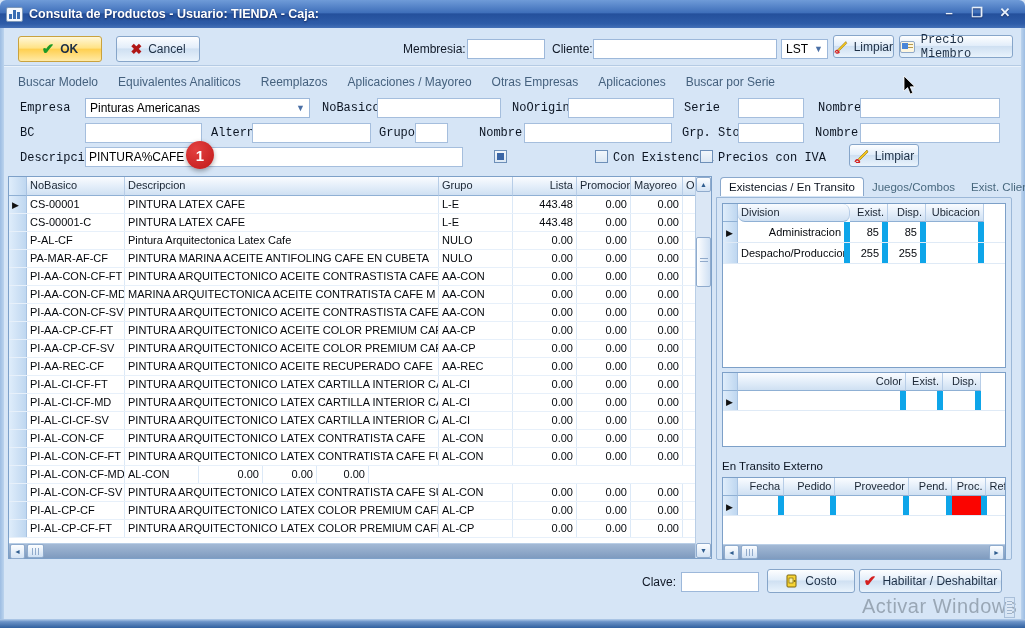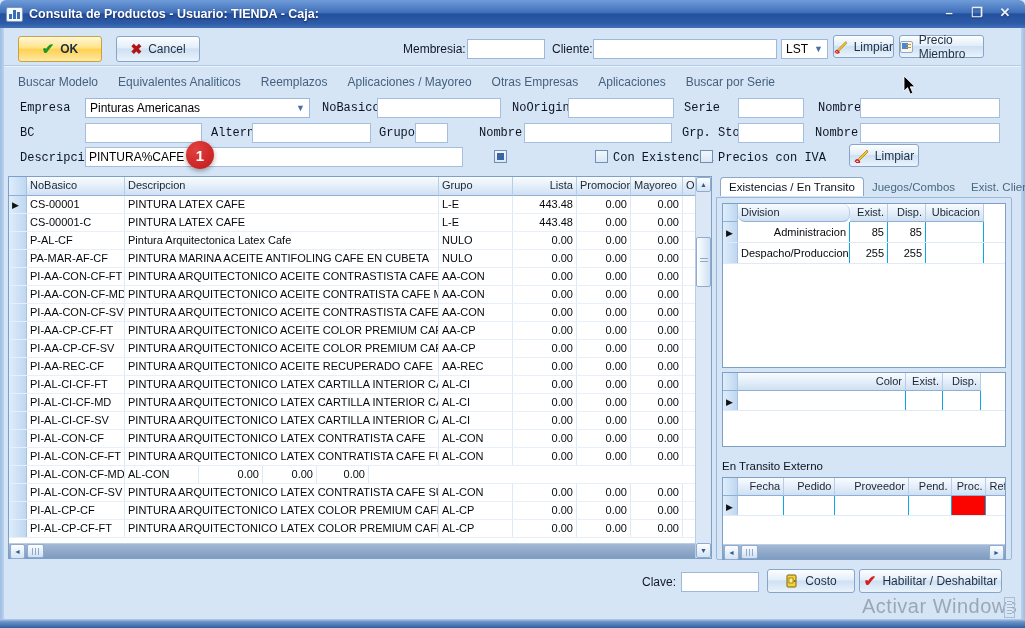--- a/index.html
+++ b/index.html
@@ -86,21 +86,21 @@
   
   .rtabs { position:absolute; left:720px; top:177px; display:flex; align-items:flex-end; font-size:11.5px; }
   .rtab { padding:3px 8px; color:#48687e; white-space:nowrap; }
   .rtab.active { background:#fff; color:#0a121e; border:1px solid #8aa8cc; border-bottom:none; border-radius:4px 4px 0 0; }
   .rpage { position:absolute; left:716px; top:197px; width:296px; height:363px; border:1px solid #9cb8d8; border-radius:0 2px 2px 2px; }
   .rbox { position:absolute; background:#fff; border:1px solid #7da0c8; }
   .r-head { display:flex; height:18px; }
   .r-hcell { font-size:11px; color:#1a2533; padding:2px 3px 0 3px; overflow:hidden; white-space:nowrap;
     background:linear-gradient(180deg,#fafcff 0%,#e2edf9 55%,#cfe0f2 100%); border-right:1px solid #b7cde7; border-bottom:1px solid #8fb0d4;text-align:right; }
   .r-row { display:flex; height:21px; border-bottom:1px solid #dfeaf6; }
-  .r-cell { font-size:11px; color:#05080d; line-height:20px; padding:0 3px; overflow:hidden; white-space:nowrap; border-right:1px solid #0ea5e9; }
+  .r-cell { font-size:11px; color:#05080d; line-height:20px; padding:0 3px; overflow:hidden; white-space:nowrap; border-right:6px solid #0ea5e9; }
   .r-sel { width:15px; background:linear-gradient(90deg,#dfedfb,#bfd7f0); border-right:1px solid #a8c3e2; position:relative; }
   .d0{width:112px; text-align:right;} .d1{width:38px} .d2{width:38px} .d3{width:58px}
   .k0{width:168px} .k1{width:37px} .k2{width:38px}
   .t0{width:48px} .t1{width:53px} .t2{width:76px} .t3{width:44px} .t4{width:36px; } .t5{width:19px; border-right:none;}
   .t4.redcell { background:#fb0400; }
   .transit-label { position:absolute; left:722px; top:460px; font-size:11.5px; color:#0b1422; }
   .r-hscroll { position:absolute; left:0; bottom:0; height:15px; width:282px; background:linear-gradient(180deg,#a3b9d5,#7f9bbf); border-top:1px solid #b9cee6; }
 
   
   .watermark { position:absolute; left:862px; top:595px; font-size:20px; color:#8b98a6; opacity:.8; letter-spacing:.5px; }
@@ -150,21 +150,21 @@
     <span class="arrow">▼</span>
   </div>
   <div class="btn" style="left:833px; top:35px; width:61px; height:23px;">
     <svg class="ico-pencil" width="15" height="14" viewBox="0 0 15 14">
       <path d="M13 1 L14 3 L6 11 L4 12 L4.5 9.5 Z" fill="#f5c518" stroke="#8c6d10" stroke-width="0.6"></path>
       <path d="M4.5 9.5 L6 11 L4 12 Z" fill="#e8b98a"></path>
       <path d="M1 13 Q3 9 5 12 Q7 14 2 13.5" fill="none" stroke="#d42020" stroke-width="1.4"></path>
     </svg>
     <span>Limpiar</span>
   </div>
-  <div class="btn" style="left:899px; top:35px; width:85px; height:23px;">
+  <div class="btn" style="left:899px; top:35px; width:114px; height:23px;font-family:Liberation Mono, monospace;">
     <span class="ico-card"></span>
     <span>Precio Miembro</span>
   </div>
 
   <div class="tabstrip">
     <div class="tab">Buscar Modelo</div>
     <div class="tab">Equivalentes Analiticos</div>
     <div class="tab">Reemplazos</div>
     <div class="tab">Aplicaciones / Mayoreo</div>
     <div class="tab">Otras Empresas</div>
@@ -281,21 +281,21 @@
           <div class="g-cell c2">AA-CON</div>
           <div class="g-cell c3 num">0.00</div>
           <div class="g-cell c4 num">0.00</div>
           <div class="g-cell c5 num">0.00</div>
           <div class="g-cell c6"></div>
         </div>
 
         <div class="g-row">
           <div class="g-cell g-sel"></div>
           <div class="g-cell c0">PI-AA-CON-CF-MD</div>
-          <div class="g-cell c1">PINTURA ARQUITECTONICO ACEITE CONTRATISTA CAFE M</div>
+          <div class="g-cell c1">MARINA ARQUITECTONICA ACEITE CONTRATISTA CAFE M</div>
           <div class="g-cell c2">AA-CON</div>
           <div class="g-cell c3 num">0.00</div>
           <div class="g-cell c4 num">0.00</div>
           <div class="g-cell c5 num">0.00</div>
           <div class="g-cell c6"></div>
         </div>
 
         <div class="g-row">
           <div class="g-cell g-sel"></div>
           <div class="g-cell c0">PI-AA-CON-CF-SV</div>

